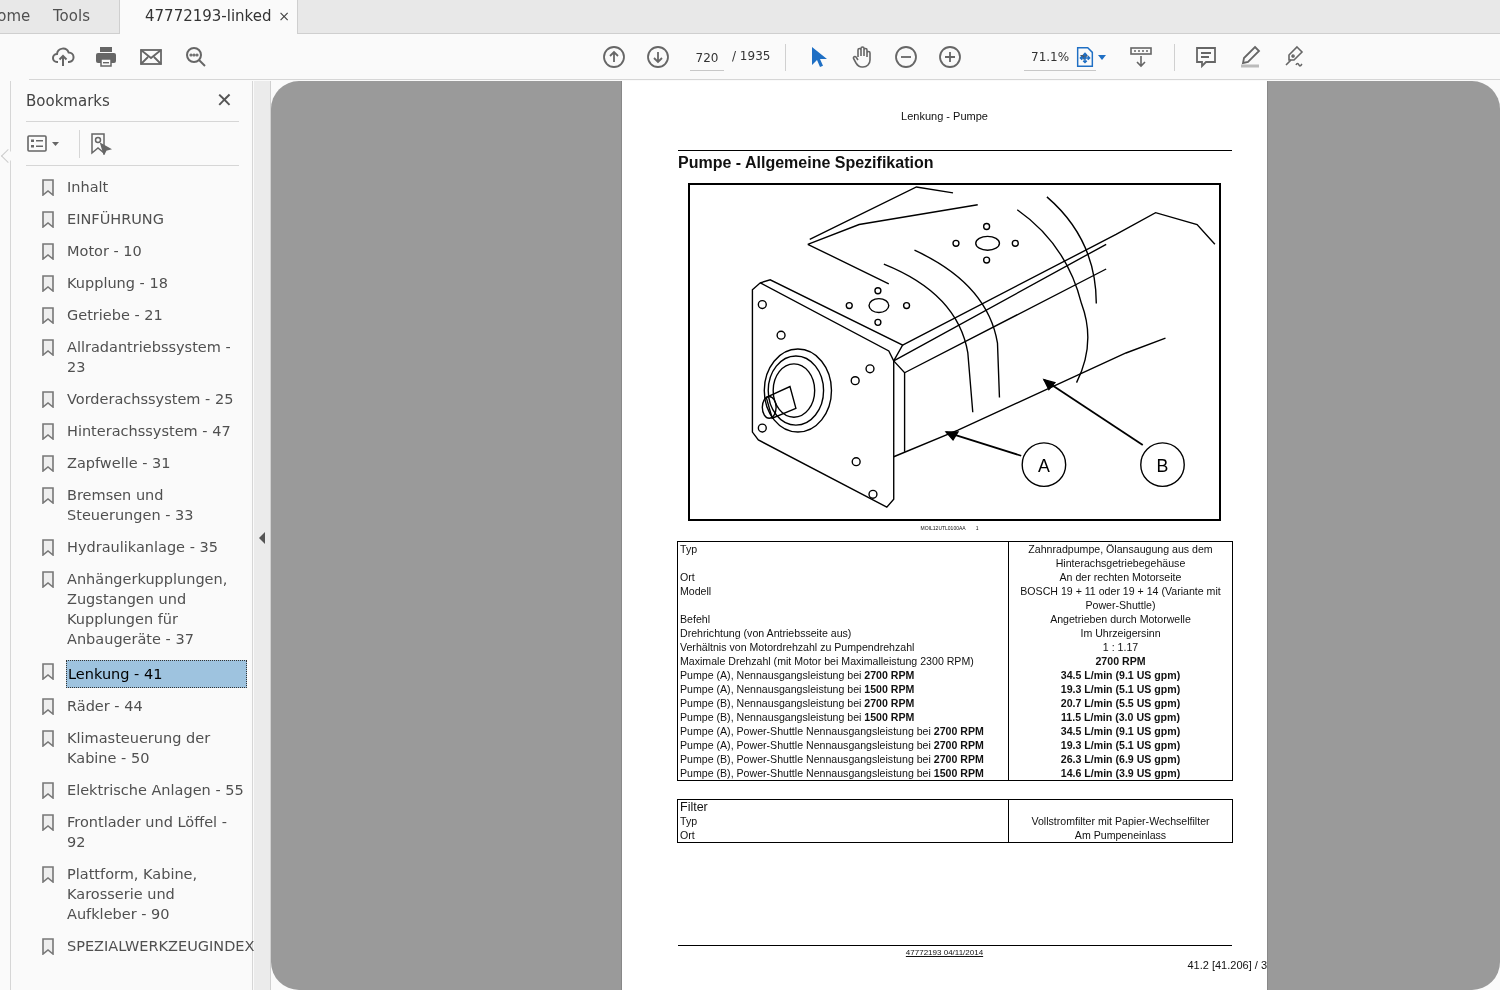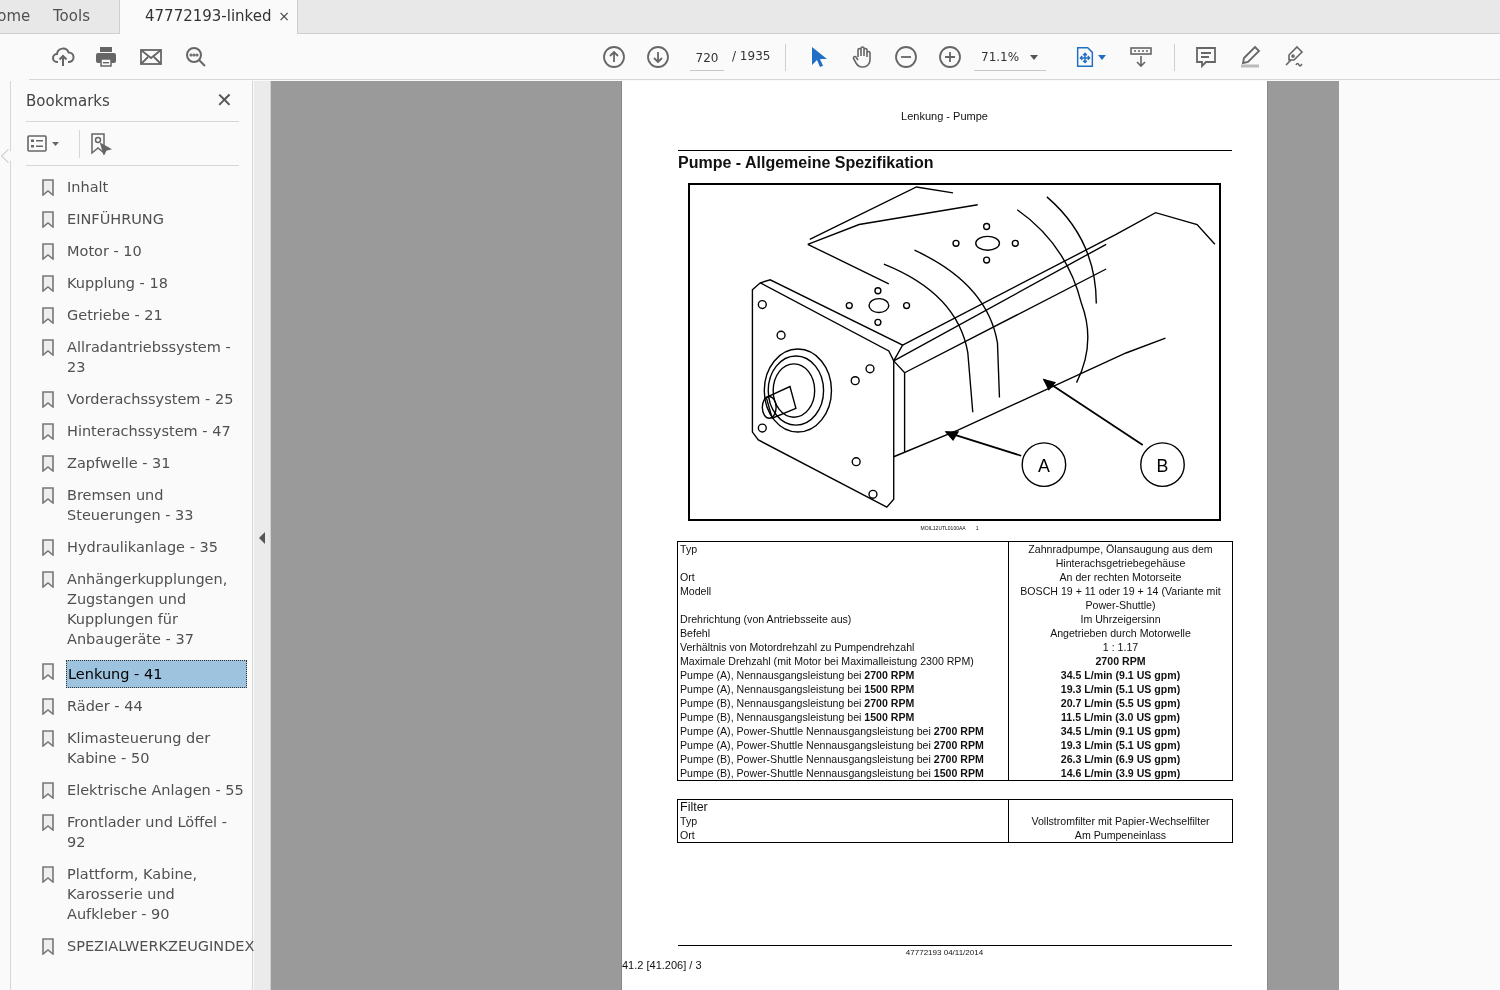--- a/index.html
+++ b/index.html
@@ -12,21 +12,21 @@
   .tab-tools { left: 53px; }
   .tab-doc { left: 119px; width: 179px; height: 35px; background: #fafafa; border-left: 1px solid #cfcfcf; border-right: 1px solid #cfcfcf; padding-left: 25px; color: #333; }
   .tab-doc .close { position: absolute; right: 7px; top: 0; font-size: 14px; color: #444; }
 
   
   .toolbar { position: absolute; left: 0; top: 34px; width: 1500px; height: 46px; background: #fafafa; border-bottom: 1px solid #d6d6d6; margin-left: 29px; }
   .tb-icon { position: absolute; top: 10px; width: 26px; height: 26px; display: flex; align-items: center; justify-content: center; }
   .tb-icon svg { width: 24px; height: 24px; }
   .page-input { position: absolute; left: 661px; top: 11px; width: 34px; height: 26px; border: none; border-bottom: 1px solid #c8c8c8; font-size: 12px; text-align: center; color: #333; background: transparent; font-family: "DejaVu Sans", sans-serif; }
   .page-total { position: absolute; left: 703px; top: 15px; font-size: 12px; color: #333; }
-  .zoom-box { position: absolute; left: 945px; top: 11px; width: 72px; height: 26px; border-bottom: 1px solid #c8c8c8; font-size: 12px; color: #333; line-height: 24px; padding-left: 7px; }
+  .zoom-box { position: absolute; left: 995px; top: 11px; width: 72px; height: 26px; border-bottom: 1px solid #c8c8c8; font-size: 12px; color: #333; line-height: 24px; padding-left: 7px; }
   .zoom-caret { position: absolute; right: 8px; top: 10px; width: 0; height: 0; border-left: 4px solid transparent; border-right: 4px solid transparent; border-top: 5px solid #555; }
   .tb-sep { position: absolute; top: 10px; width: 1px; height: 27px; background: #d0d0d0; }
 
   
   .sidebar { position: absolute; left: 10px; top: 81px; width: 243px; height: 909px; background: #fafafa; border-left: 1px solid #d6d6d6; border-right: 1px solid #d6d6d6; }
   .sb-title { position: absolute; left: 15px; top: 11px; font-size: 15px; color: #444; }
   .sb-close { position: absolute; left: 205px; top: 9px; font-size: 20px; color: #555; line-height: 20px; }
   .sb-hr1 { position: absolute; left: 15px; top: 40px; width: 213px; height: 1px; background: #d6d6d6; }
   .sb-hr2 { position: absolute; left: 15px; top: 84px; width: 213px; height: 1px; background: #d6d6d6; }
   .sb-opts { position: absolute; left: 16px; top: 52px; width: 36px; height: 22px; }
@@ -37,40 +37,40 @@
   .bm { position: relative; padding-left: 56px; padding-right: 6px; font-size: 14.5px; color: #505050; line-height: 20px; min-height: 20px; margin-bottom: 12px; }
   .bm .bm-icon { position: absolute; left: 31px; top: 2px; width: 12px; height: 17px; }
   .bm .bm-label { display: inline-block; }
   .bm.selected .bm-label { background: #9ec3df; border: 1px dotted #333; color: #000000; width: 181px; margin-left: -1px; padding-left: 1px; margin-top: -1px; height: 28px; line-height: 26px; margin-bottom: -7px; }
 
   
   .collapse-strip { position: absolute; left: 254px; top: 81px; width: 17px; height: 909px; background: #ebebeb; border-right: 1px solid #d0d0d0; }
   .collapse-arrow { position: absolute; left: 5px; top: 451px; width: 0; height: 0; border-top: 6px solid transparent; border-bottom: 6px solid transparent; border-right: 6px solid #555; }
 
   
-  .docarea { position: absolute; left: 271px; top: 81px; width: 1068px; height: 909px; background: #9a9a9a; }
+  .docarea { position: absolute; left: 271px; top: 81px; width: 1229px; height: 909px; background: #9a9a9a; border-radius: 28px; }
   .page { position: absolute; left: 350px; top: 0; width: 647px; height: 909px; background: #fff; border-left: 1px solid #888; border-right: 1px solid #888; font-family: "Liberation Sans", sans-serif; color: #111; }
   .pg-header { position: absolute; left: 0; top: 29px; width: 100%; text-align: center; font-size: 11px; }
   .pg-rule { position: absolute; left: 56px; width: 554px; height: 1px; background: #000; }
   .pg-title { position: absolute; left: 56px; top: 73px; font-size: 16px; font-weight: bold; }
   .figure { position: absolute; left: 66px; top: 102px; width: 533px; height: 338px; border: 2px solid #000; }
   .fig-caption { position: absolute; left: 0; top: 444px; width: 100%; text-align: center; font-size: 5px; }
   .fig-caption span { margin-left: 10px; }
 
   table.spec { position: absolute; left: 55px; border-collapse: collapse; font-size: 10.6px; line-height: 14px; }
   table.spec td { vertical-align: top; padding: 0 2px; }
   table.spec td.l { width: 331px; border-right: 1px solid #000; }
   table.spec td.r { width: 224px; text-align: center; }
   .spec1 { top: 460px; border: 1px solid #000; }
   .spec2 { top: 718px; border: 1px solid #000; }
   b { font-weight: bold; }
   .filter-head { font-size: 12.5px; line-height: 14px; }
 
-  .pg-footer1 { position: absolute; left: 0; top: 867px; width: 100%; text-align: center; font-size: 8px; }
-  .pg-footer2 { position: absolute; left: 0; top: 878px; width: 100%; text-align: left; font-size: 11px; }
+  .pg-footer1 { position: absolute; left: 0; top: 867px; width: 100%; text-align: center; font-size: 8px; text-decoration: underline; }
+  .pg-footer2 { position: absolute; left: 0; top: 878px; width: 100%; text-align: right; font-size: 11px; }
 </style>
 </head>
 <body>
 
 <div class="tabbar">
   <div class="tab tab-home"><span>Home</span></div>
   <div class="tab tab-tools"><span>Tools</span></div>
   <div class="tab tab-doc">
     <span>47772193-linked p...</span>
     <span class="close">×</span>
@@ -343,26 +343,26 @@
           </tr>
       <tr>
             <td class="l">Ort</td>
             <td class="r">An der rechten Motorseite</td>
           </tr>
       <tr>
             <td class="l">Modell</td>
             <td class="r">BOSCH 19 + 11 oder 19 + 14 (Variante mit Power-Shuttle)</td>
           </tr>
       <tr>
+            <td class="l">Befehl</td>
+            <td class="r">Angetrieben durch Motorwelle</td>
+          </tr>
+      <tr>
             <td class="l">Drehrichtung (von Antriebsseite aus)</td>
             <td class="r">Im Uhrzeigersinn</td>
-          </tr>
-      <tr>
-            <td class="l">Befehl</td>
-            <td class="r">Angetrieben durch Motorwelle</td>
           </tr>
       <tr>
             <td class="l">Verhältnis von Motordrehzahl zu Pumpendrehzahl</td>
             <td class="r">1 : 1.17</td>
           </tr>
       <tr>
             <td class="l">Maximale Drehzahl (mit Motor bei Maximalleistung 2300 RPM)</td>
             <td class="r"><b>2700 RPM</b></td>
           </tr>
       <tr>

